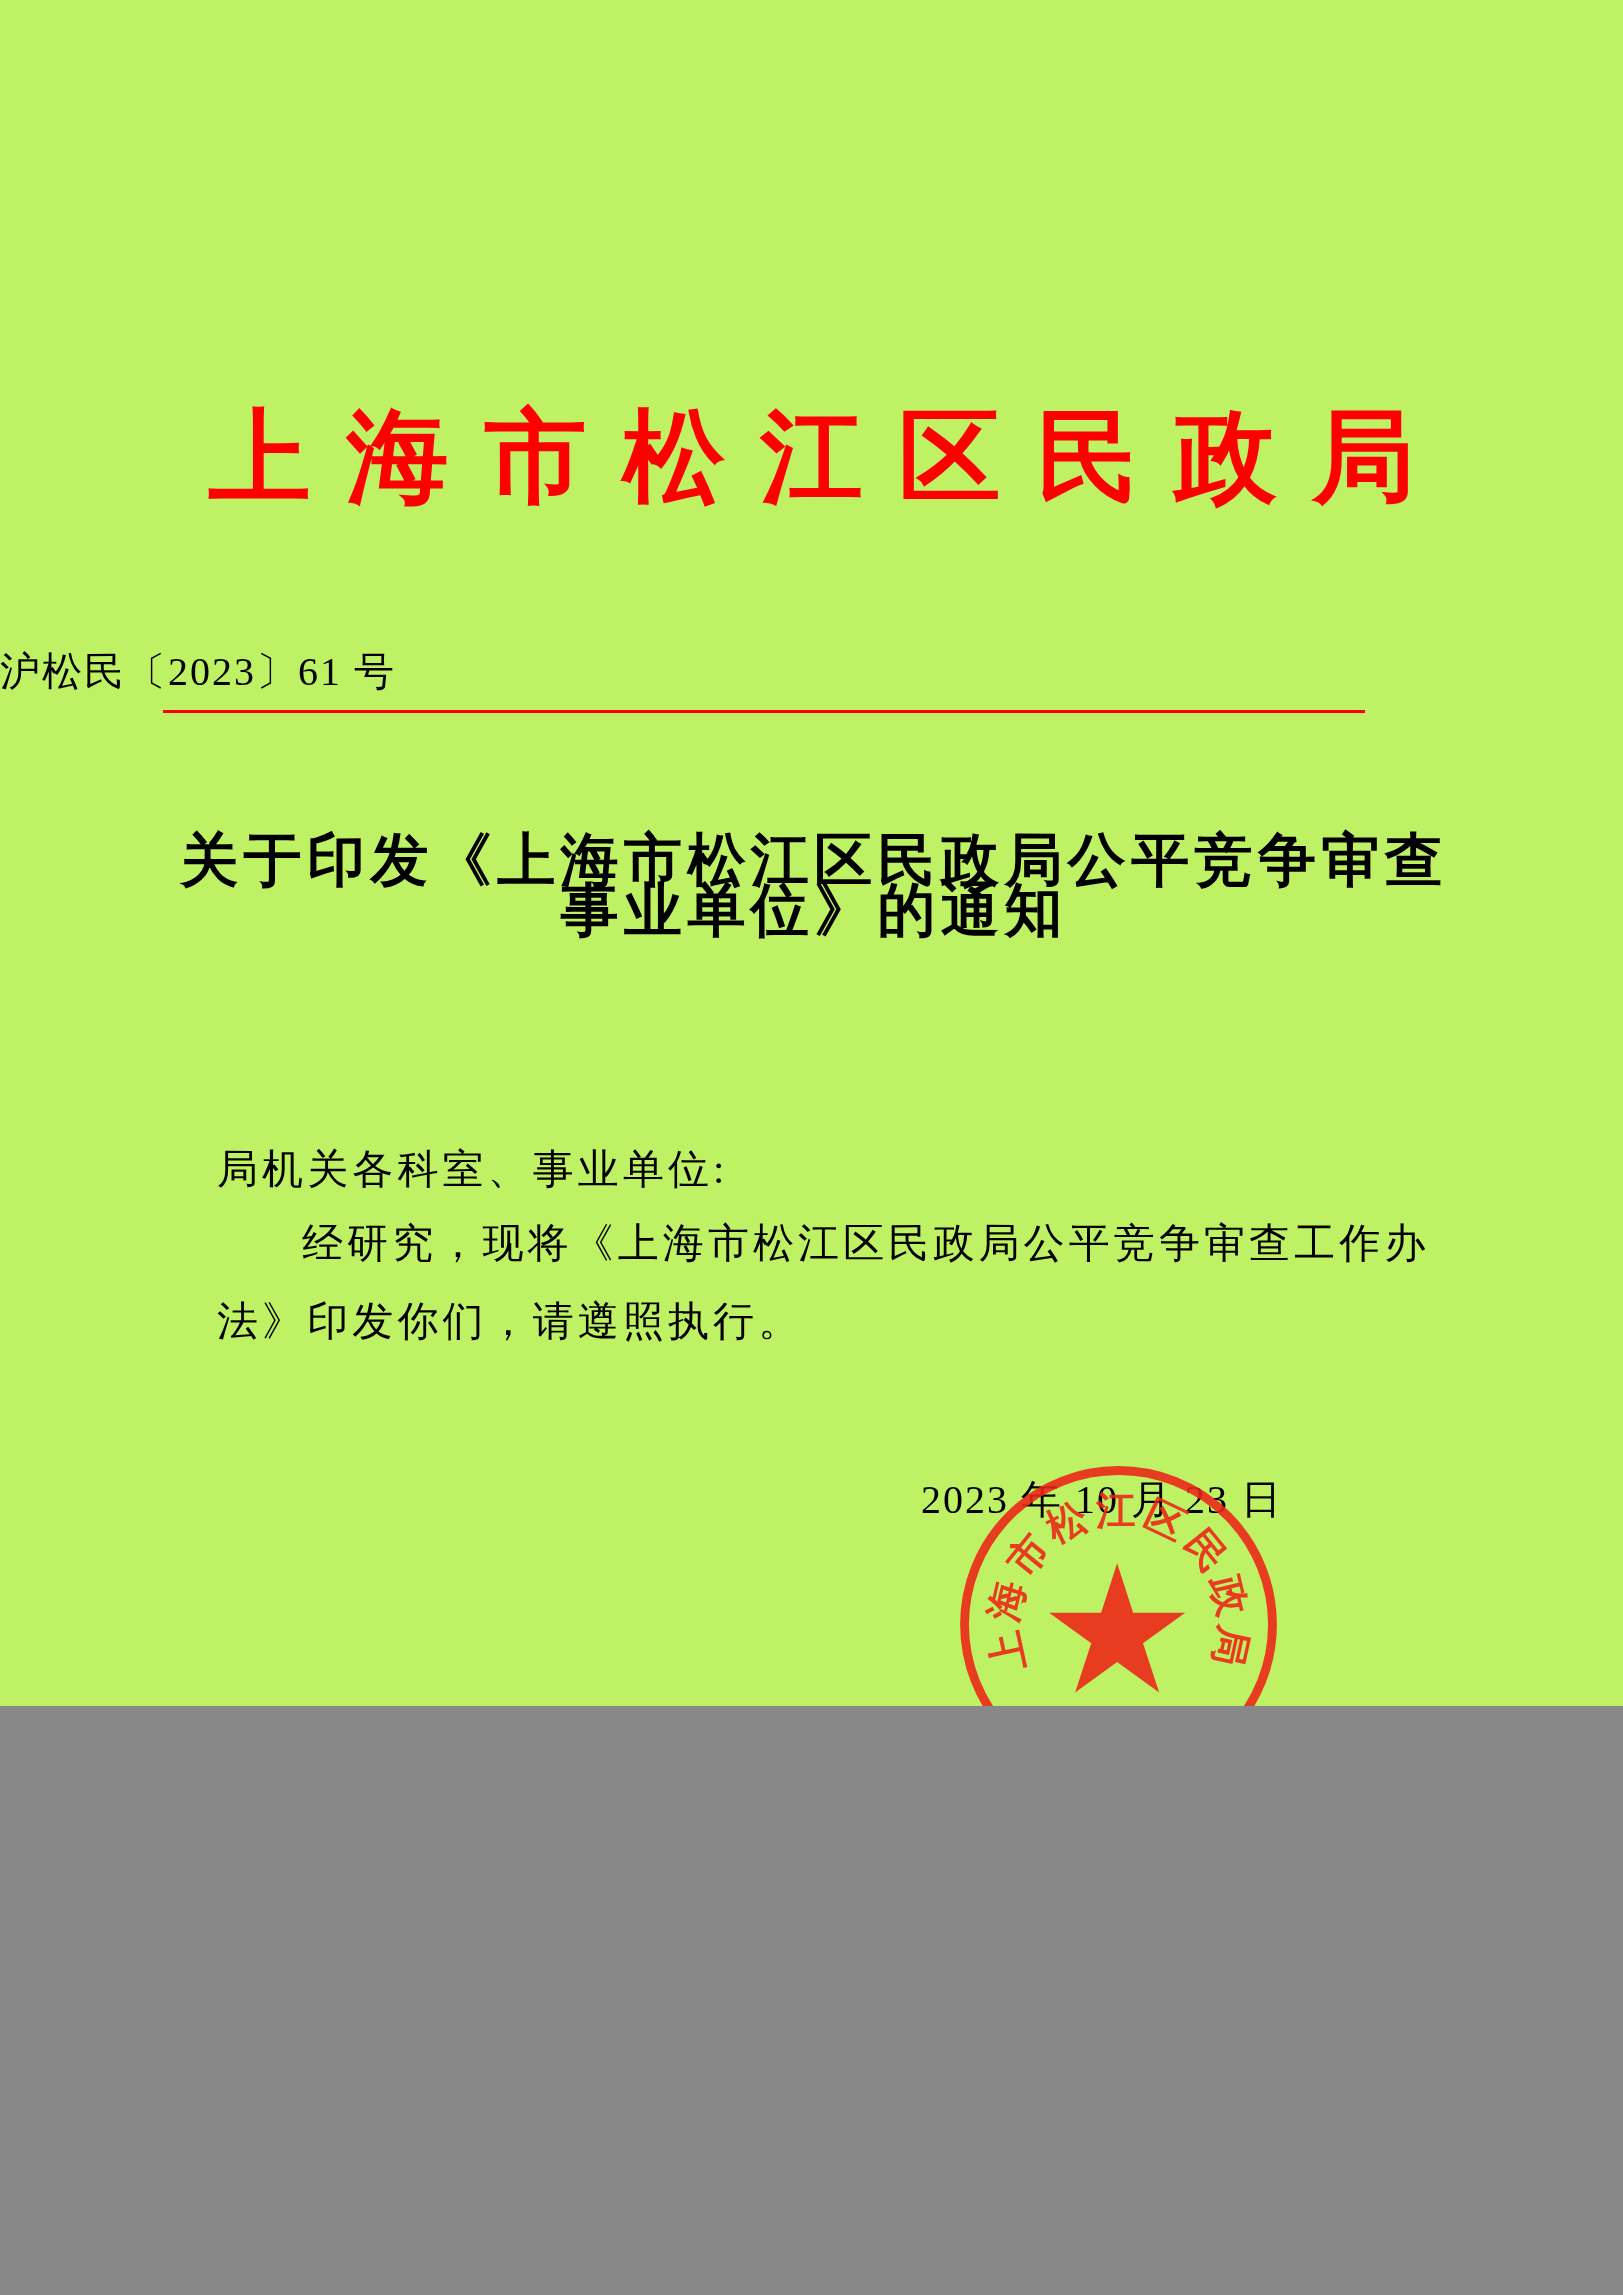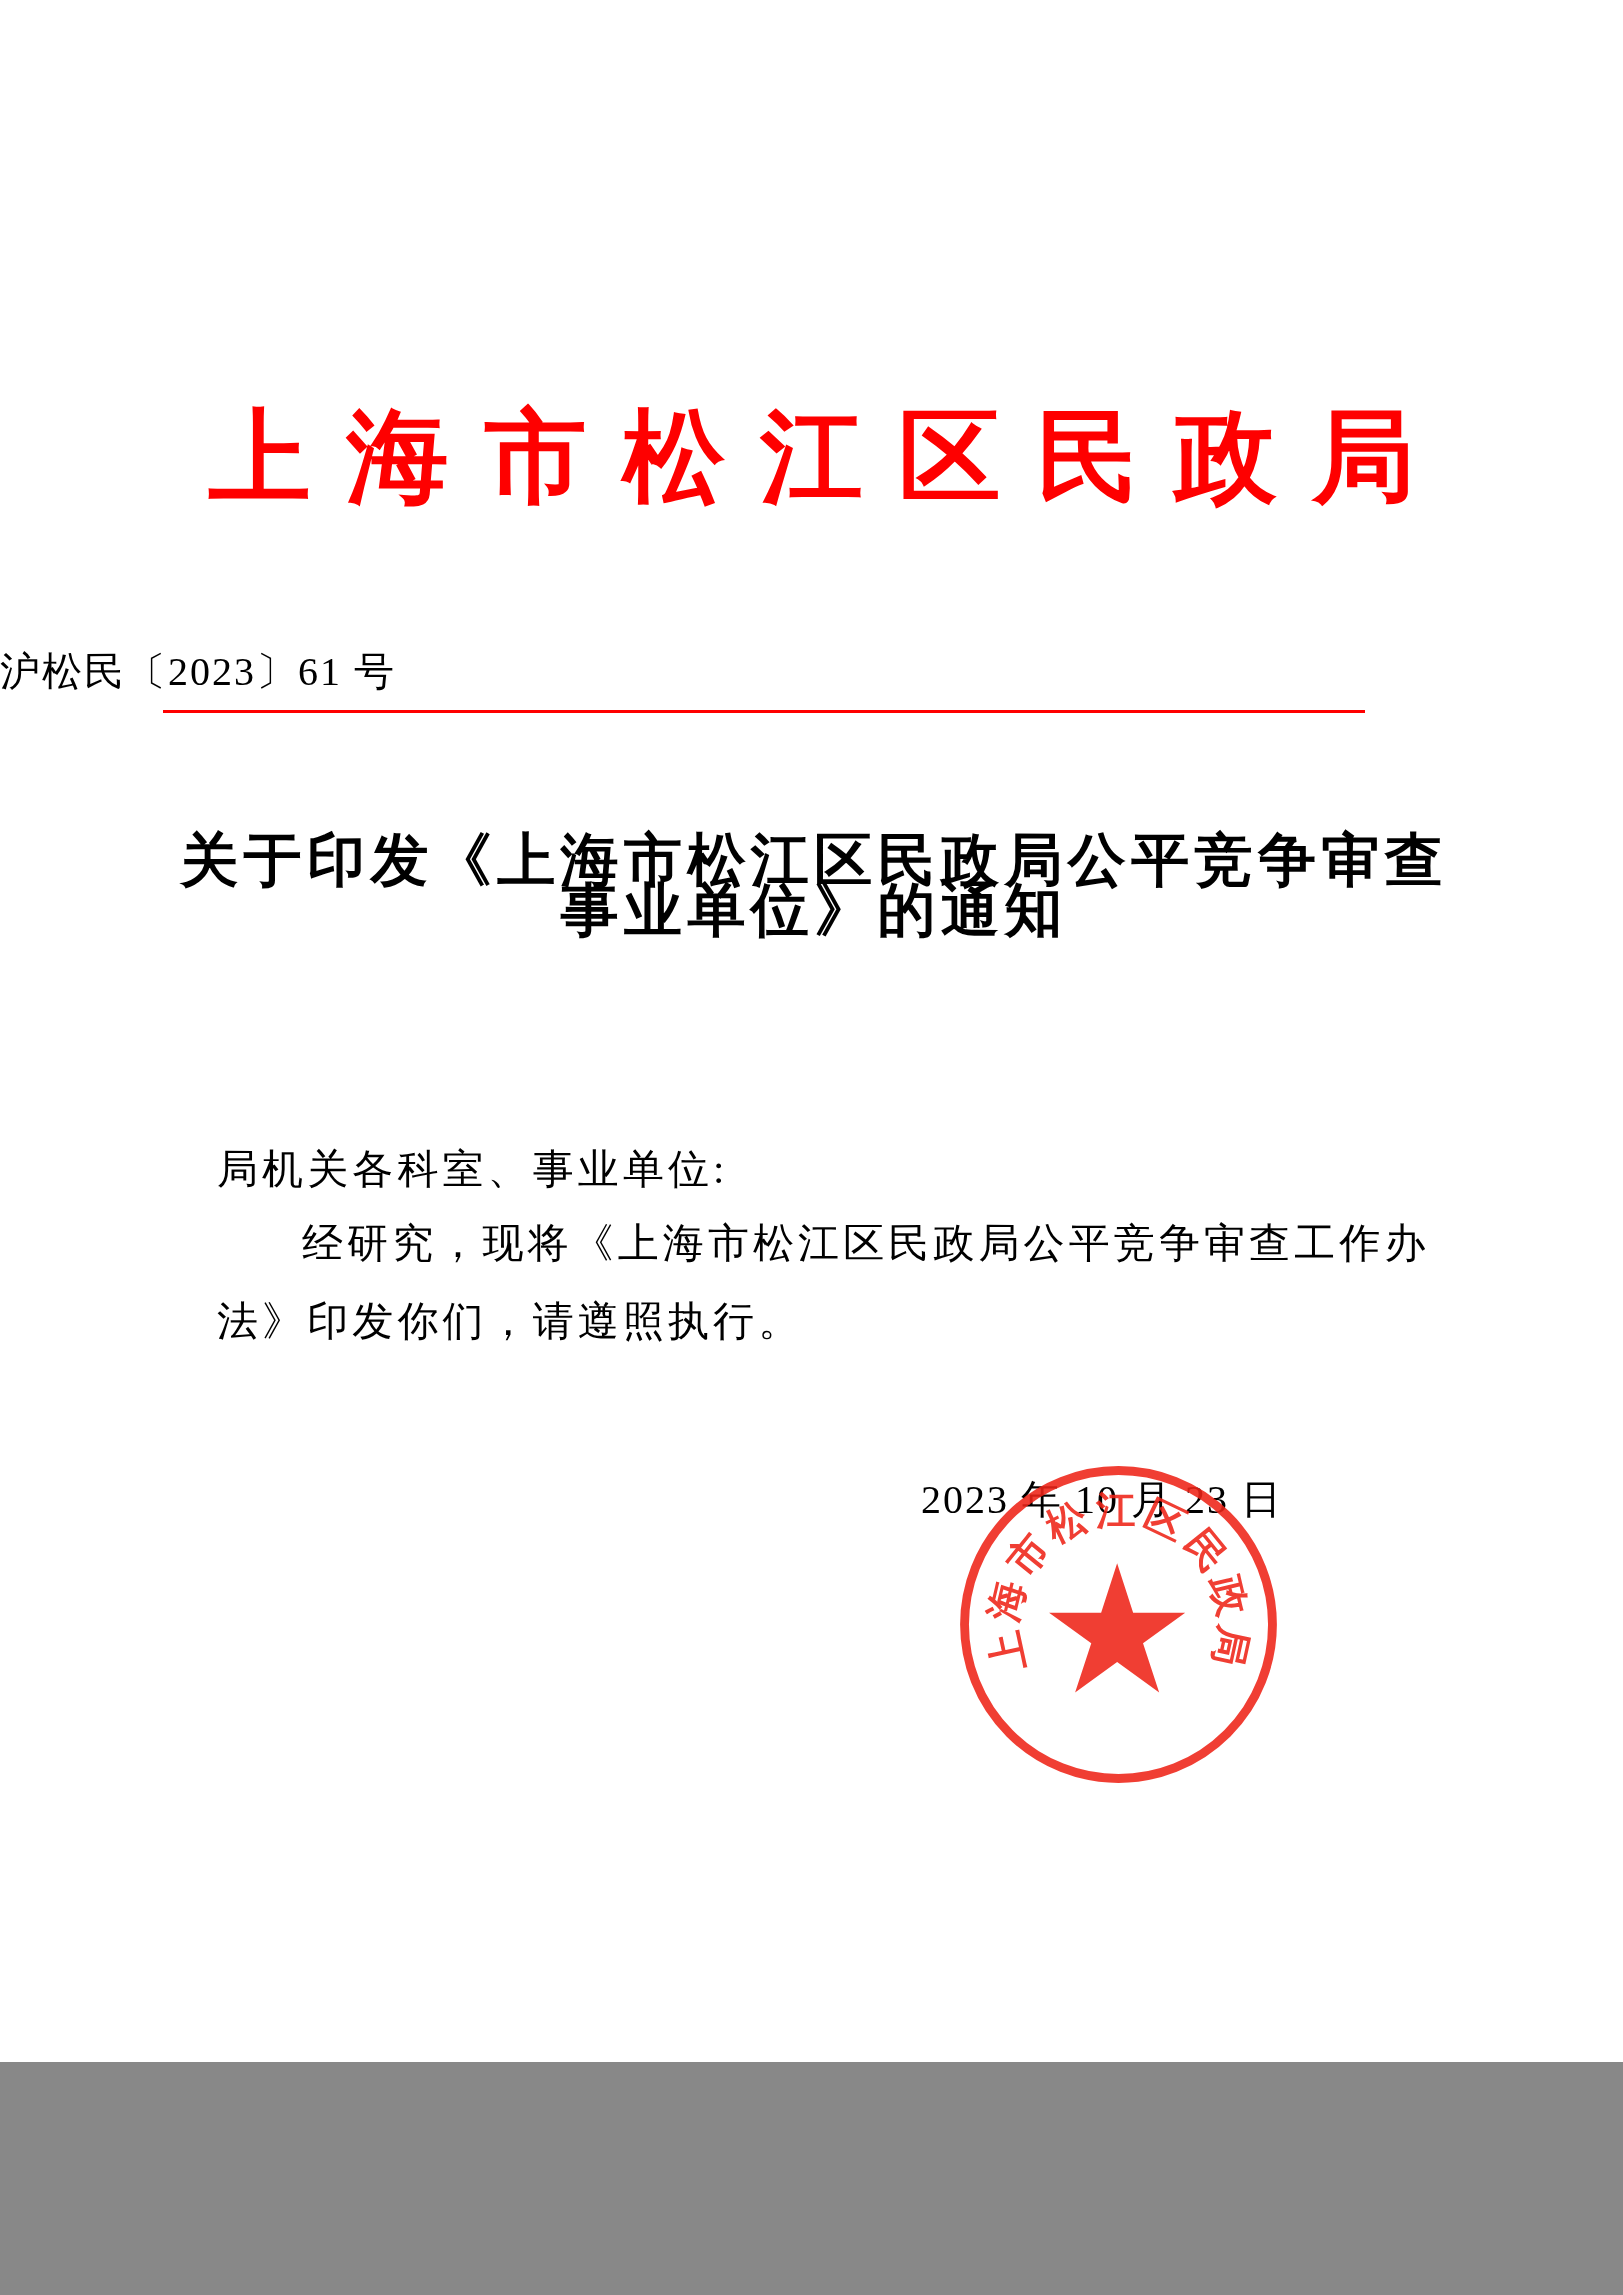--- a/index.html
+++ b/index.html
@@ -1,19 +1,19 @@
 <!DOCTYPE html>
 <html style="font-size:11px"><head>
 <meta charset="utf-8">
 <style>
   html,body{margin:0;padding:0;background:#888;}
   .page{
     position:relative;
-    width:1623px;height:2062px;
-    background:#ffffff;
+    width:1623px;height:1706px;
+    background:#bef264;
     margin:0 auto;
     overflow:hidden;
     font-family:"Liberation Serif","DejaVu Serif",serif;
     color:#000;
   }
   .abs{position:absolute;}
   .header-title{
     top:403px;left:0;width:1623px;
     text-align:center;
     font-size:102px;line-height:109px;

